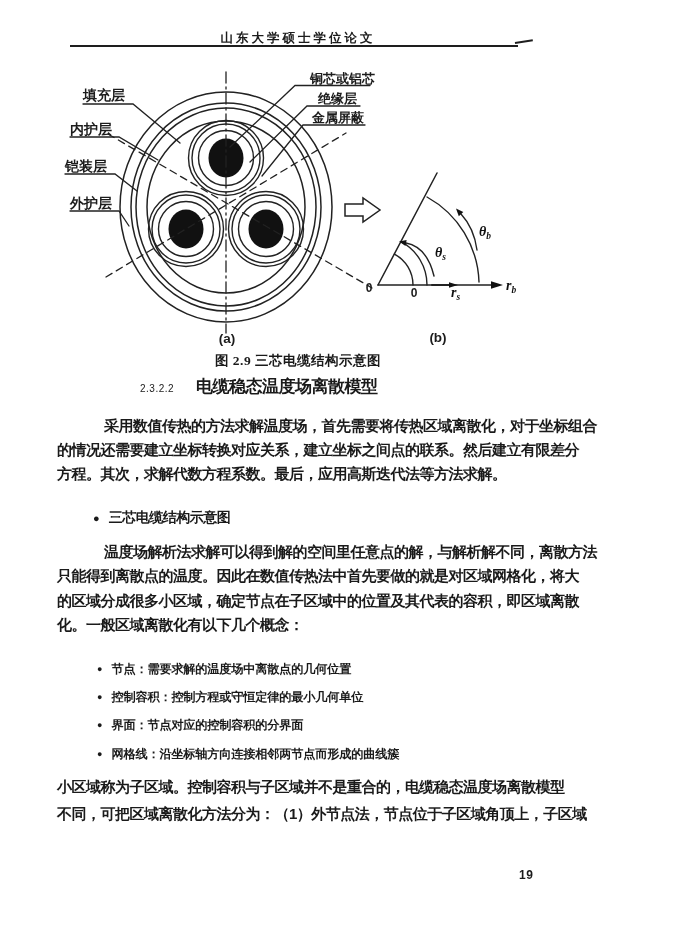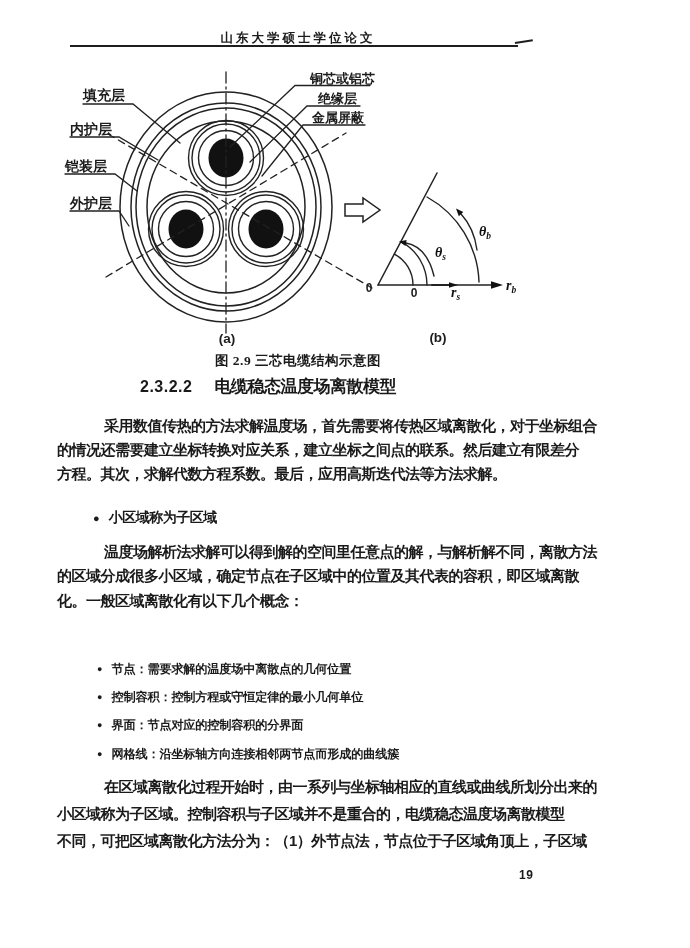--- a/index.html
+++ b/index.html
@@ -18,21 +18,21 @@
   .header-rule-hook{ top:41.5px; left:515px; width:18px; height:2px; background:#1e1e1e;
     transform:rotate(-9deg); transform-origin:left center; }
   .fig-svg{ top:60px; left:0; }
   .fig-caption{
     top:352px; left:57px; width:482px; height:17px; line-height:17px;
     text-align:center; font-size:13.5px; font-weight:600; letter-spacing:0.5px; white-space:nowrap;font-family:Liberation Serif, serif;
   }
   .section-heading{
     top:375px; left:140px; height:18px; display:flex; align-items:baseline; gap:22px; white-space:nowrap;
   }
-  .sec-num{ font-size:16px; font-weight:bold; letter-spacing:0.5px; }
+  .sec-num{ font-size:10px; font-weight:normal; letter-spacing:0.5px; }
   .sec-title{ font-size:17px; font-weight:bold; letter-spacing:-0.5px; }
   .para{ left:57px; width:540px; }
   .para .line{
     height:var(--lh); line-height:var(--lh);
     font-size:15px; font-weight:600; letter-spacing:-0.5px; white-space:nowrap;
   }
   .para .indent{ padding-left:33px;text-align:right; }
   .bullet-heading{
     top:510px; left:93px; height:16px; display:flex; align-items:center; gap:9px; white-space:nowrap;
   }
@@ -147,25 +147,26 @@
   </div>
 
   <div class="abs para" style="top:414px; --lh:24.2px">
     <div class="line indent">采用数值传热的方法求解温度场，首先需要将传热区域离散化，对于坐标组合</div>
     <div class="line">的情况还需要建立坐标转换对应关系，建立坐标之间点的联系。然后建立有限差分</div>
     <div class="line">方程。其次，求解代数方程系数。最后，应用高斯迭代法等方法求解。</div>
   </div>
 
   <div class="abs bullet-heading">
     <span class="bh-dot">●</span>
-    <span class="bh-text">小区域称为子区域</span>
+    <span class="bh-text">三芯电缆结构示意图</span>
   </div>
 
   <div class="abs para" style="top:540px; --lh:24.3px">
     <div class="line indent">温度场解析法求解可以得到解的空间里任意点的解，与解析解不同，离散方法</div>
+    <div class="line">只能得到离散点的温度。因此在数值传热法中首先要做的就是对区域网格化，将大</div>
     <div class="line">的区域分成很多小区域，确定节点在子区域中的位置及其代表的容积，即区域离散</div>
     <div class="line">化。一般区域离散化有以下几个概念：</div>
   </div>
 
   <div class="abs bullet-list">
     <div class="bullet-item">
       <span class="b-dot">●</span>
       <span class="b-text">节点：需要求解的温度场中离散点的几何位置</span>
     </div>
     <div class="bullet-item">
@@ -176,20 +177,19 @@
       <span class="b-dot">●</span>
       <span class="b-text">界面：节点对应的控制容积的分界面</span>
     </div>
     <div class="bullet-item">
       <span class="b-dot">●</span>
       <span class="b-text">网格线：沿坐标轴方向连接相邻两节点而形成的曲线簇</span>
     </div>
   </div>
 
   <div class="abs para" style="top:773px; --lh:27px">
-    <div class="line indent">在区域离散化过程开始时，由一系列与坐标轴相应的直线或曲线所划分出来的</div>
     <div class="line">小区域称为子区域。控制容积与子区域并不是重合的，电缆稳态温度场离散模型</div>
     <div class="line">不同，可把区域离散化方法分为：（1）外节点法，节点位于子区域角顶上，子区域</div>
   </div>
 
   <div class="abs page-number">19</div>
 
 </div>
 
 </body></html>

